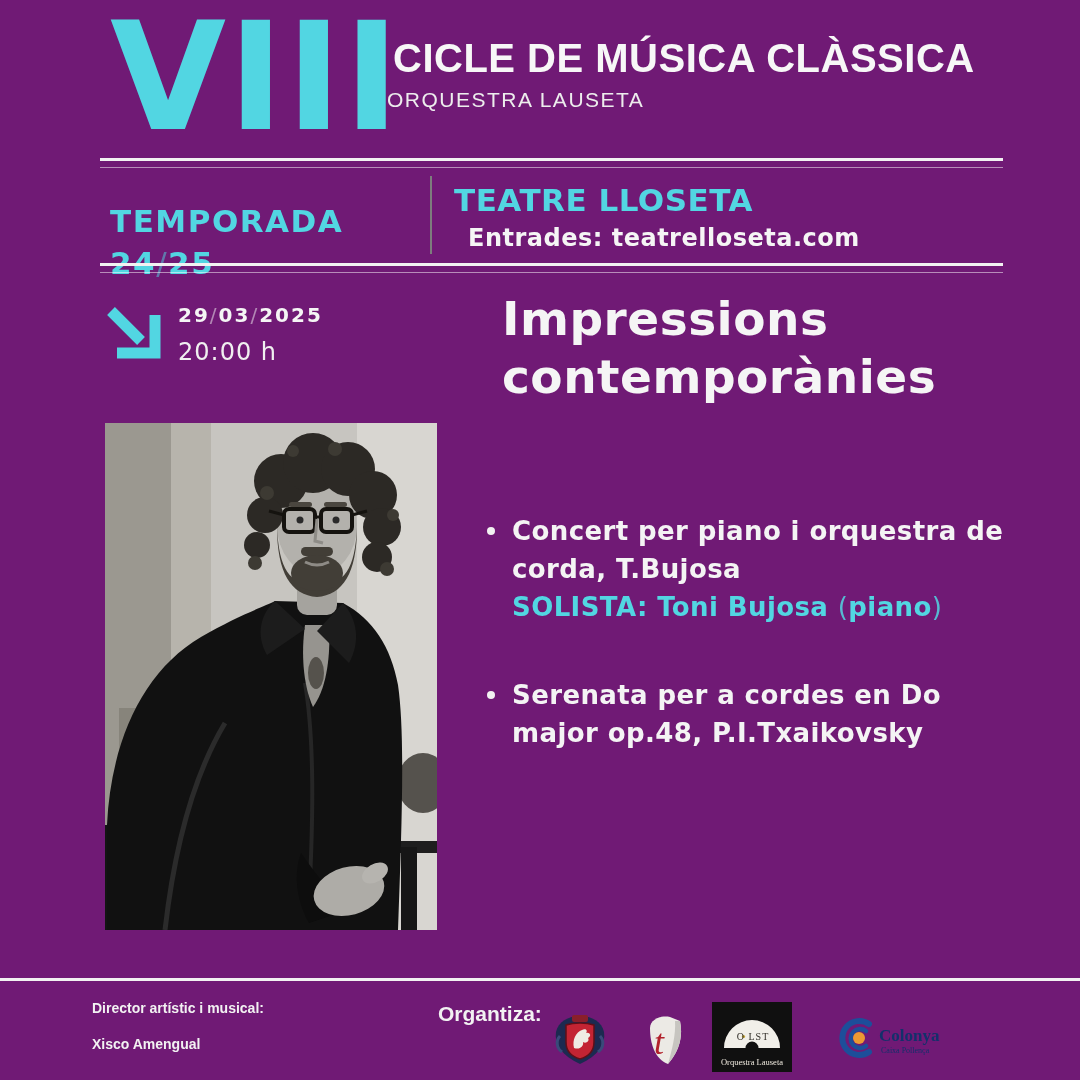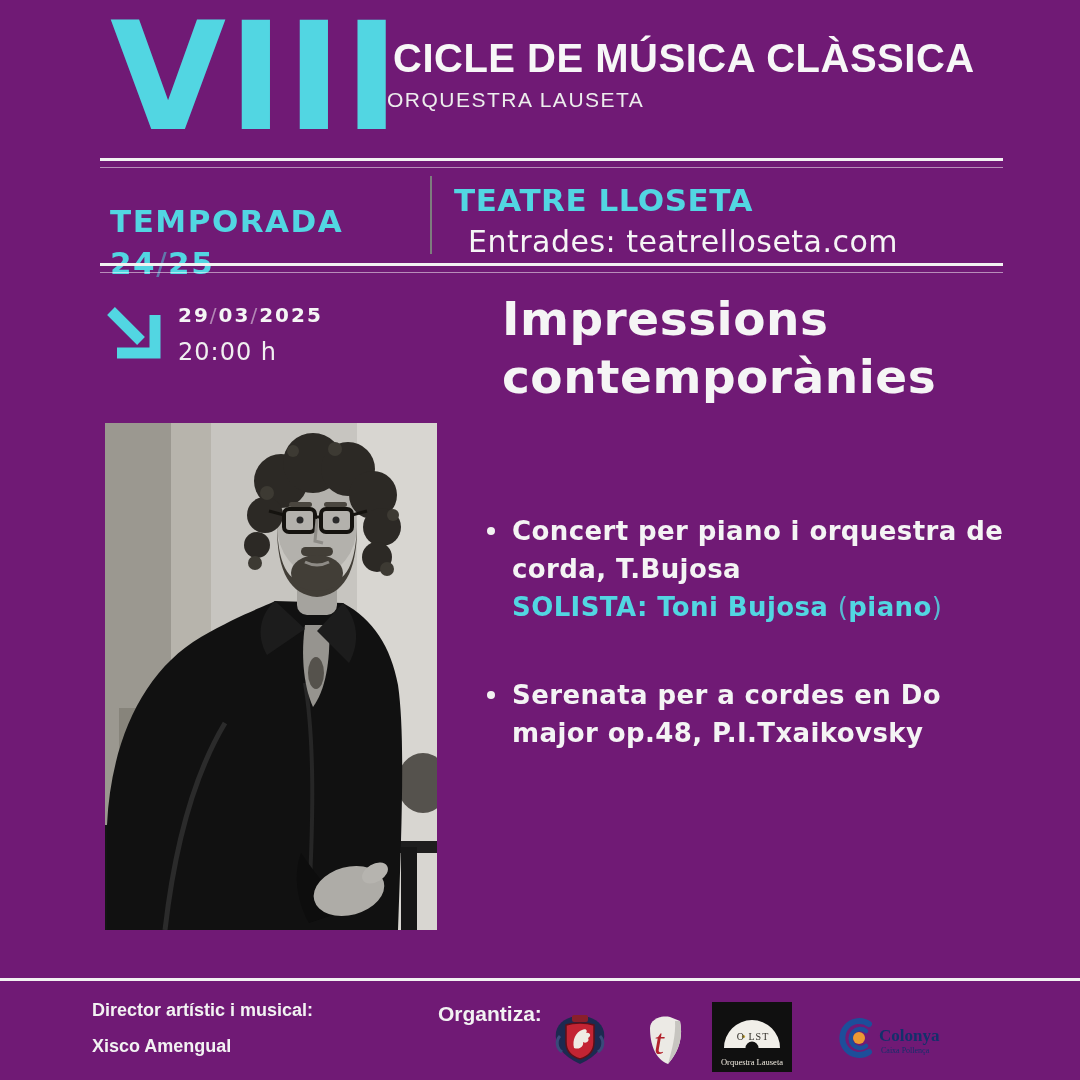--- a/index.html
+++ b/index.html
@@ -26,21 +26,21 @@
   .hline { left:100px; width:903px; height:6px;
     border-top:3px solid #f2f2f2; border-bottom:1px solid rgba(255,255,255,.5); }
   .hline1 { top:158px; } .hline2 { top:263px; }
 
   
   .temporada { left:110px; top:176px; font-size:31px; line-height:42px;
     font-weight:700; color:#52d6e2; letter-spacing:1.5px;margin-top:24px; }
   .vdivider { left:430px; top:176px; width:2px; height:78px; background:#7d7d7d; }
   .venue-name { left:454px; top:182px; font-size:31px; font-weight:700;
     color:#52d6e2; letter-spacing:.5px; }
-  .venue-tickets { left:468px; top:224px; font-size:30px; font-weight:400;
+  .venue-tickets { left:468px; top:224px; font-size:24px; font-weight:700;
     letter-spacing:.5px; color:#f5f5f5; }
   .dim-slash { color:rgba(82,214,226,.5); font-weight:400; }
   .dim-slash-w { color:rgba(245,245,245,.5); font-weight:400; }
 
   
   .arrow-wrap { left:104px; top:302px; width:62px; height:62px; }
   .ev-date { left:178px; top:303px; font-size:20px; font-weight:700; letter-spacing:2px; }
   .ev-time { left:178px; top:338px; font-size:24px; font-weight:400; letter-spacing:1px; color:#f0f0f0; }
   .ev-title { left:462px; top:290px; font-size:47px; line-height:58px; font-weight:700; letter-spacing:.5px;margin-left:40px; }
 
@@ -54,21 +54,21 @@
   .p-dot { position:absolute; left:17px; top:15px; width:8px; height:8px;
     border-radius:50%; background:#f2f2f2; }
   .p-line { font-size:26px; line-height:38px; font-weight:700;
     letter-spacing:.4px; color:#f4f4f4; }
   .p-cyan { color:#52d6e2; }
   .paren { font-weight:400; opacity:.85; }
 
   
   .f-divider { left:0; top:978px; width:1080px; height:3px; background:#f2f2f2; }
   .footer-text { font-family:"Liberation Sans", sans-serif; font-weight:700;
-    color:#f2f2f2; font-size:18px; }
+    color:#f2f2f2; font-size:14px; }
   .f-dir1 { left:92px; top:1000px; }
   .f-dir2 { left:92px; top:1036px; }
   .f-org  { left:438px; top:1002px; font-size:21px; }
   .logo { display:block; }
   .logo-crest { left:552px; top:1014px; }
   .logo-teatre { left:642px; top:1012px; }
   .logo-orquestra { left:712px; top:1002px; }
   .logo-colonya { left:833px; top:1014px; }
 </style>
 </head>

